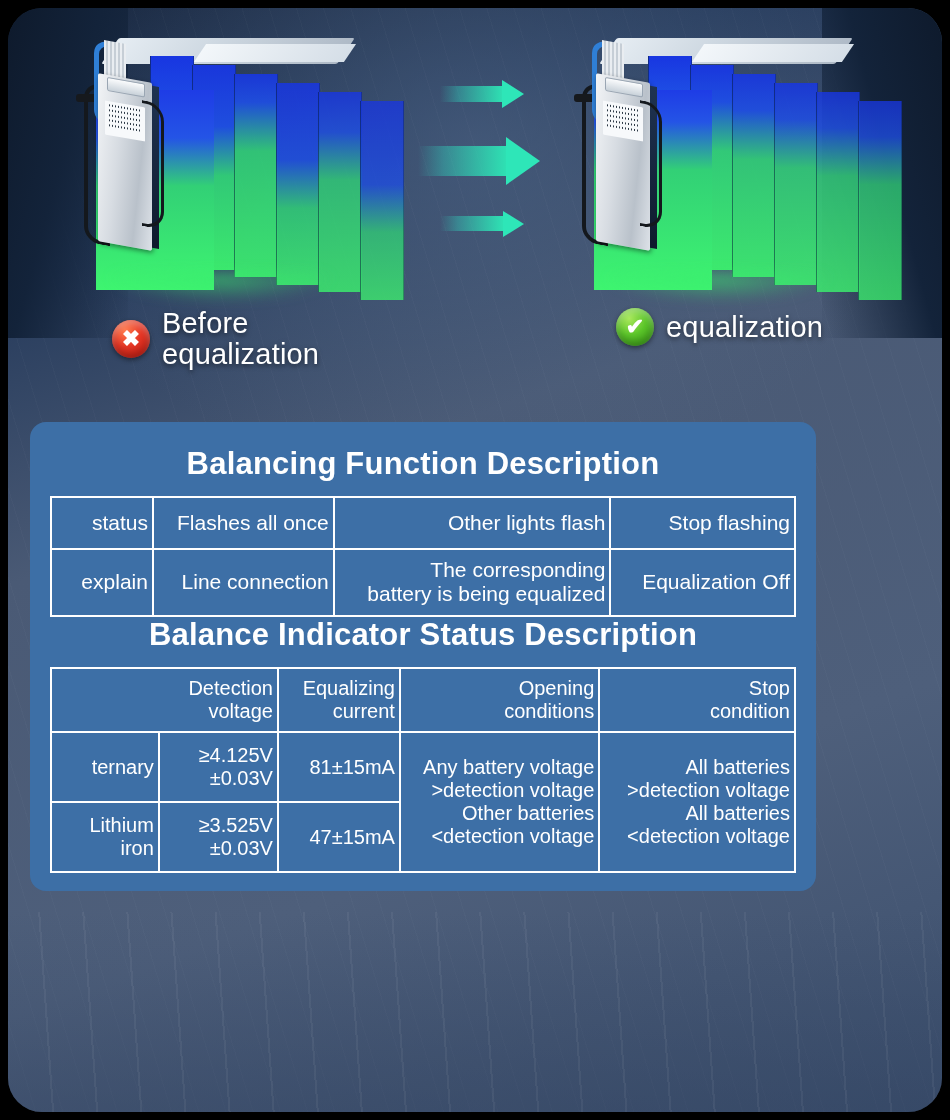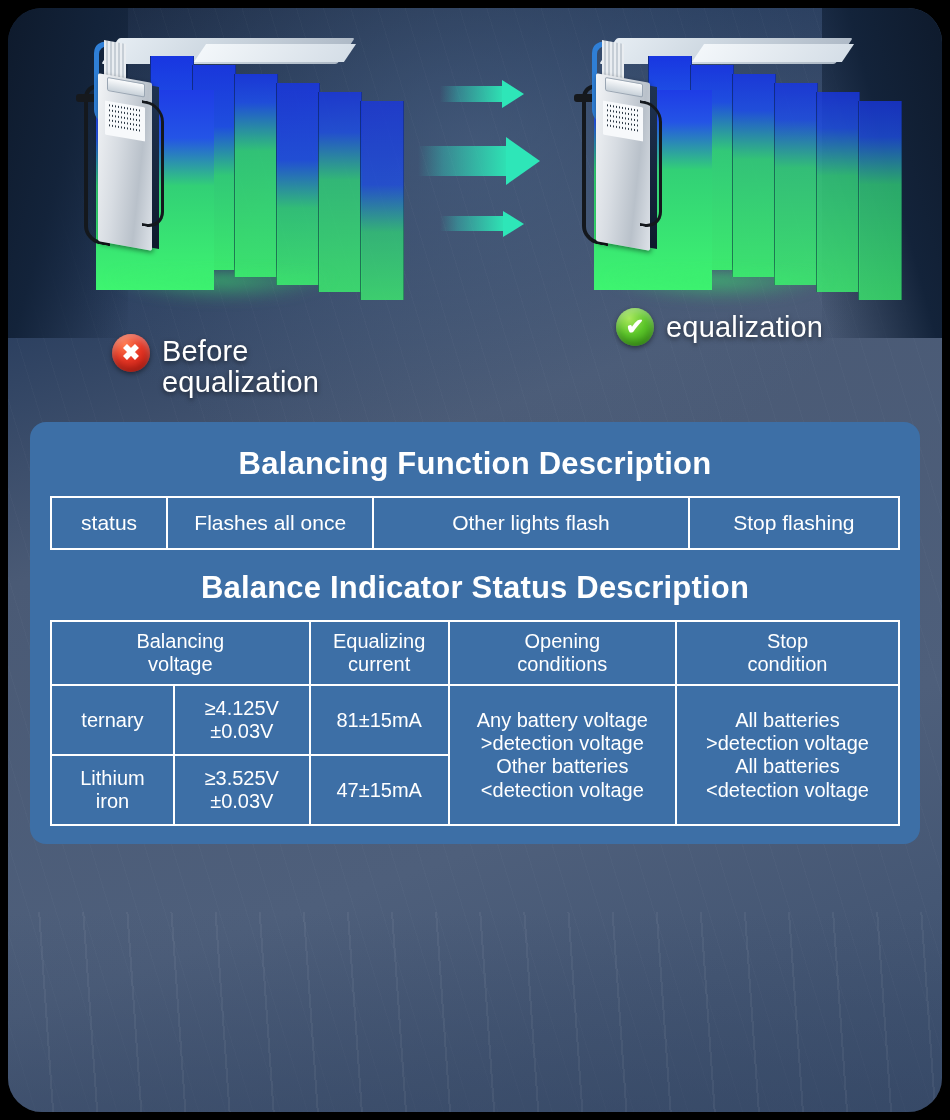--- a/index.html
+++ b/index.html
@@ -225,53 +225,53 @@
   .badge.x  { background: radial-gradient(circle at 35% 28%, #ff7a4d 0%, #e53524 45%, #b8140c 100%); }
   .badge.ok { background: radial-gradient(circle at 35% 28%, #a8e85a 0%, #5cc62a 45%, #2f9110 100%); }
 
   .caption-text {
     color:#ffffff;
     font-size: 29px;
     line-height: 1.06;
     text-shadow: 0 2px 5px rgba(0,0,0,.55);
     letter-spacing: .2px;
   }
-  .caption-text .l1 { display:block;margin-top:28px; }
+  .caption-text .l1 { display:block; }
   .caption-text .l2 { display:block; }
 
   
   .panel {
     position:absolute;
     left: 22px;
     top: 414px;
-    width: 890px;
+    width: 786px;
     background: #3d6fa6;
     border-radius: 16px;
     padding: 16px 20px 18px 20px;
   }
 
   .panel-title {
     text-align:center;
     color:#ffffff;
     font-size: 31px;
     font-weight: 700;
     letter-spacing: .2px;
     padding: 8px 0 14px 0;
   }
-  .panel-title.second { padding-top: 20px; }
+  .panel-title.second { padding-top: 0; }
 
   table.grid {
     width: 100%;
     border-collapse: collapse;
     table-layout: fixed;
   }
   table.grid td, table.grid th {
     border: 2px solid #ffffff;
     color:#ffffff;
-    text-align:center;
+    text-align:right;
     vertical-align: middle;
     font-weight: 400;
     line-height: 1.16;
     padding: 8px 4px;
   }
   table.t1 td { font-size: 21px; height: 52px; }
   table.t2 td { font-size: 20px; }
   table.t2 tr.head td { height: 58px; }
   table.t2 tr.body td { height: 70px; }
 
@@ -407,37 +407,46 @@
             <col style="width:37.2%">
             <col style="width:24.8%">
         </colgroup>
         <tbody>
           <tr>
             <td>status</td>
             <td>Flashes all once</td>
             <td>Other lights flash</td>
             <td>Stop flashing</td>
           </tr>
+          <tr>
+            <td>explain</td>
+            <td>Line connection</td>
+            <td>
+              <span>The corresponding</span><br>
+              <span>battery is being equalized</span>
+            </td>
+            <td>Equalization Off</td>
+          </tr>
         </tbody>
       </table>
 
       <div class="panel-title second">Balance Indicator Status Description</div>
 
       <table class="grid t2">
         <colgroup>
           <col style="width:14.5%">
             <col style="width:16.0%">
             <col style="width:16.4%">
             <col style="width:26.8%">
             <col style="width:26.3%">
         </colgroup>
         <tbody>
           <tr class="head">
             <td colspan="2">
-              <span>Balancing</span><br>
+              <span>Detection</span><br>
               <span>voltage</span>
             </td>
             <td>
               <span>Equalizing</span><br>
               <span>current</span>
             </td>
             <td>
               <span>Opening</span><br>
               <span>conditions</span>
             </td>

